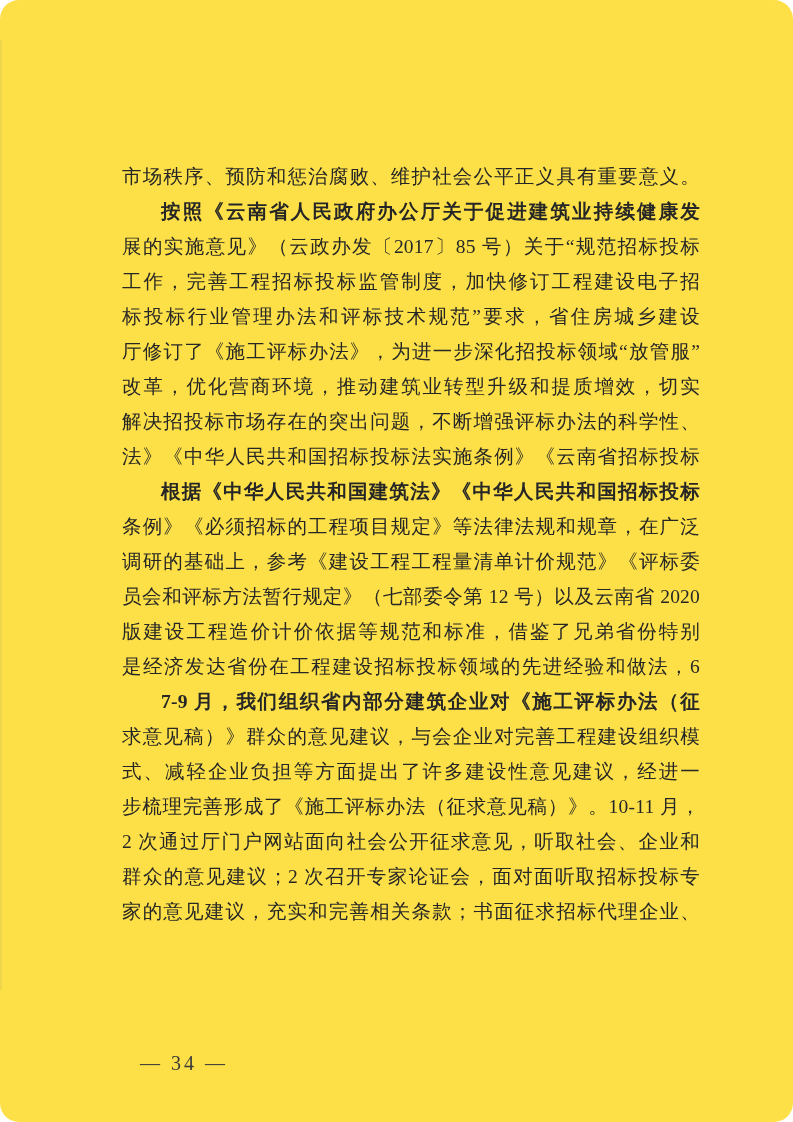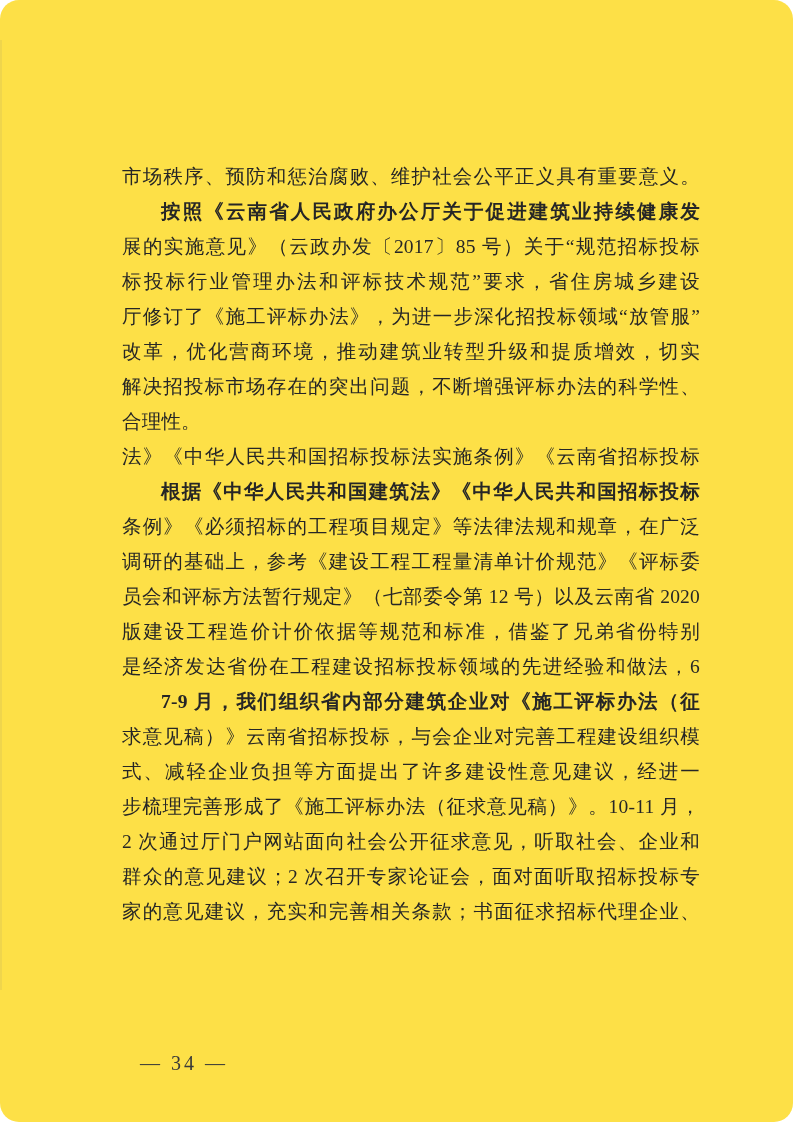--- a/index.html
+++ b/index.html
@@ -79,34 +79,34 @@
 </style>
 </head>
 <body>
 
 <div class="page">
   <div class="scan-edge"></div>
   <div class="text-block">
       <div class="line full">市场秩序、预防和惩治腐败、维护社会公平正义具有重要意义。</div>
       <div class="line full-indent">按照《云南省人民政府办公厅关于促进建筑业持续健康发</div>
       <div class="line full">展的实施意见》（云政办发〔2017〕85 号）关于“规范招标投标</div>
+      <div class="line full">工作，完善工程招标投标监管制度，加快修订工程建设电子招</div>
       <div class="line full">标投标行业管理办法和评标技术规范”要求，省住房城乡建设</div>
       <div class="line full">厅修订了《施工评标办法》，为进一步深化招投标领域“放管服”</div>
       <div class="line full">改革，优化营商环境，推动建筑业转型升级和提质增效，切实</div>
       <div class="line full">解决招投标市场存在的突出问题，不断增强评标办法的科学性、</div>
-      <div class="line end">合理性。</div>
       <div class="line full">法》《中华人民共和国招标投标法实施条例》《云南省招标投标</div>
       <div class="line full-indent">根据《中华人民共和国建筑法》《中华人民共和国招标投标</div>
       <div class="line full">条例》《必须招标的工程项目规定》等法律法规和规章，在广泛</div>
       <div class="line full">调研的基础上，参考《建设工程工程量清单计价规范》《评标委</div>
       <div class="line full">员会和评标方法暂行规定》（七部委令第 12 号）以及云南省 2020</div>
       <div class="line full">版建设工程造价计价依据等规范和标准，借鉴了兄弟省份特别</div>
       <div class="line full">是经济发达省份在工程建设招标投标领域的先进经验和做法，6</div>
       <div class="line full-indent">7-9 月，我们组织省内部分建筑企业对《施工评标办法（征</div>
-      <div class="line full">求意见稿）》云南省招标投标，与会企业对完善工程建设组织模</div>
+      <div class="line full">求意见稿）》群众的意见建议，与会企业对完善工程建设组织模</div>
       <div class="line full">式、减轻企业负担等方面提出了许多建设性意见建议，经进一</div>
       <div class="line full">步梳理完善形成了《施工评标办法（征求意见稿）》。10-11 月，</div>
       <div class="line full">2 次通过厅门户网站面向社会公开征求意见，听取社会、企业和</div>
       <div class="line full">群众的意见建议；2 次召开专家论证会，面对面听取招标投标专</div>
       <div class="line full">家的意见建议，充实和完善相关条款；书面征求招标代理企业、</div>
     </div>
   <div class="page-number">— 34 —</div>
 </div>
 
 </body></html>

